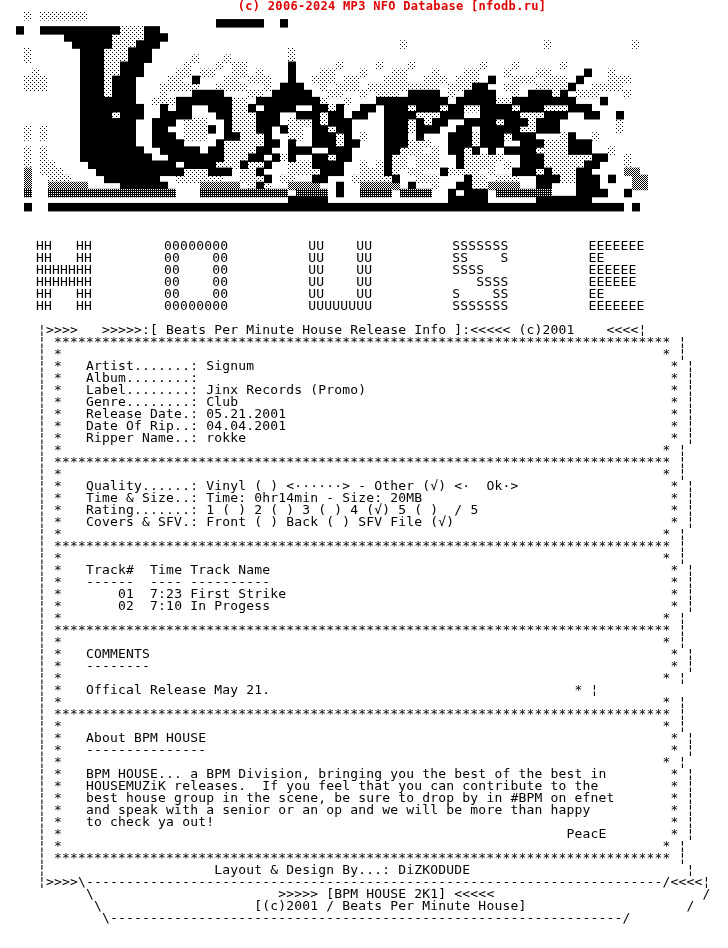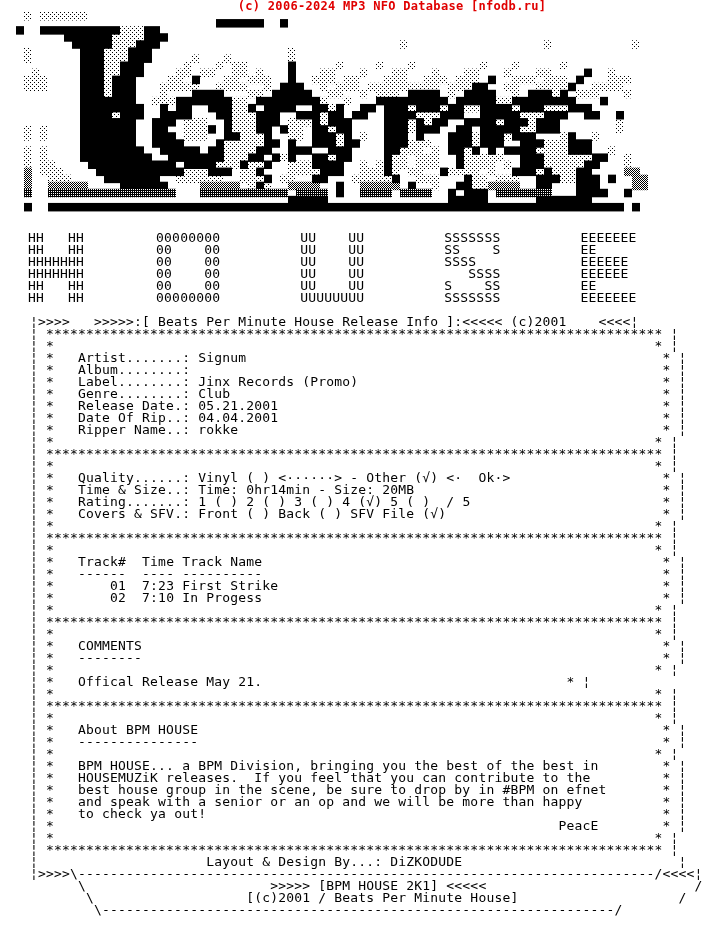--- a/index.html
+++ b/index.html
@@ -5,21 +5,21 @@
   html, body { margin: 0; padding: 0; background: #ffffff; }
   body { width: 728px; height: 948px; position: relative; overflow: hidden; }
   .hdr {
     position: absolute; top: 0; left: 0; width: 728px; height: 12px;
     text-align: center; color: #e00000;
     font-family: "DejaVu Sans Mono", "Liberation Mono", monospace;
     font-size: 12px; line-height: 12px; font-weight: bold; letter-spacing: 0.3px; margin-left: 28px;
   }
   .logo { position: absolute; left: 0; top: 12px; width: 728px; height: 210px; }
   pre.nfo {
-    position: absolute; margin: 4px; left: 24px;
+    position: absolute; margin: 12px; left: 24px;
     font-family: "DejaVu Sans Mono", "Liberation Mono", monospace;
     font-size: 13px; line-height: 12px; color: #000;
     letter-spacing: 0.18px; white-space: pre;
   }
   .line { display: block; height: 12px; }
 </style>
 </head>
 <body>
 
 <div class="hdr">(c) 2006-2024 MP3 NFO Database [nfodb.ru]</div>

